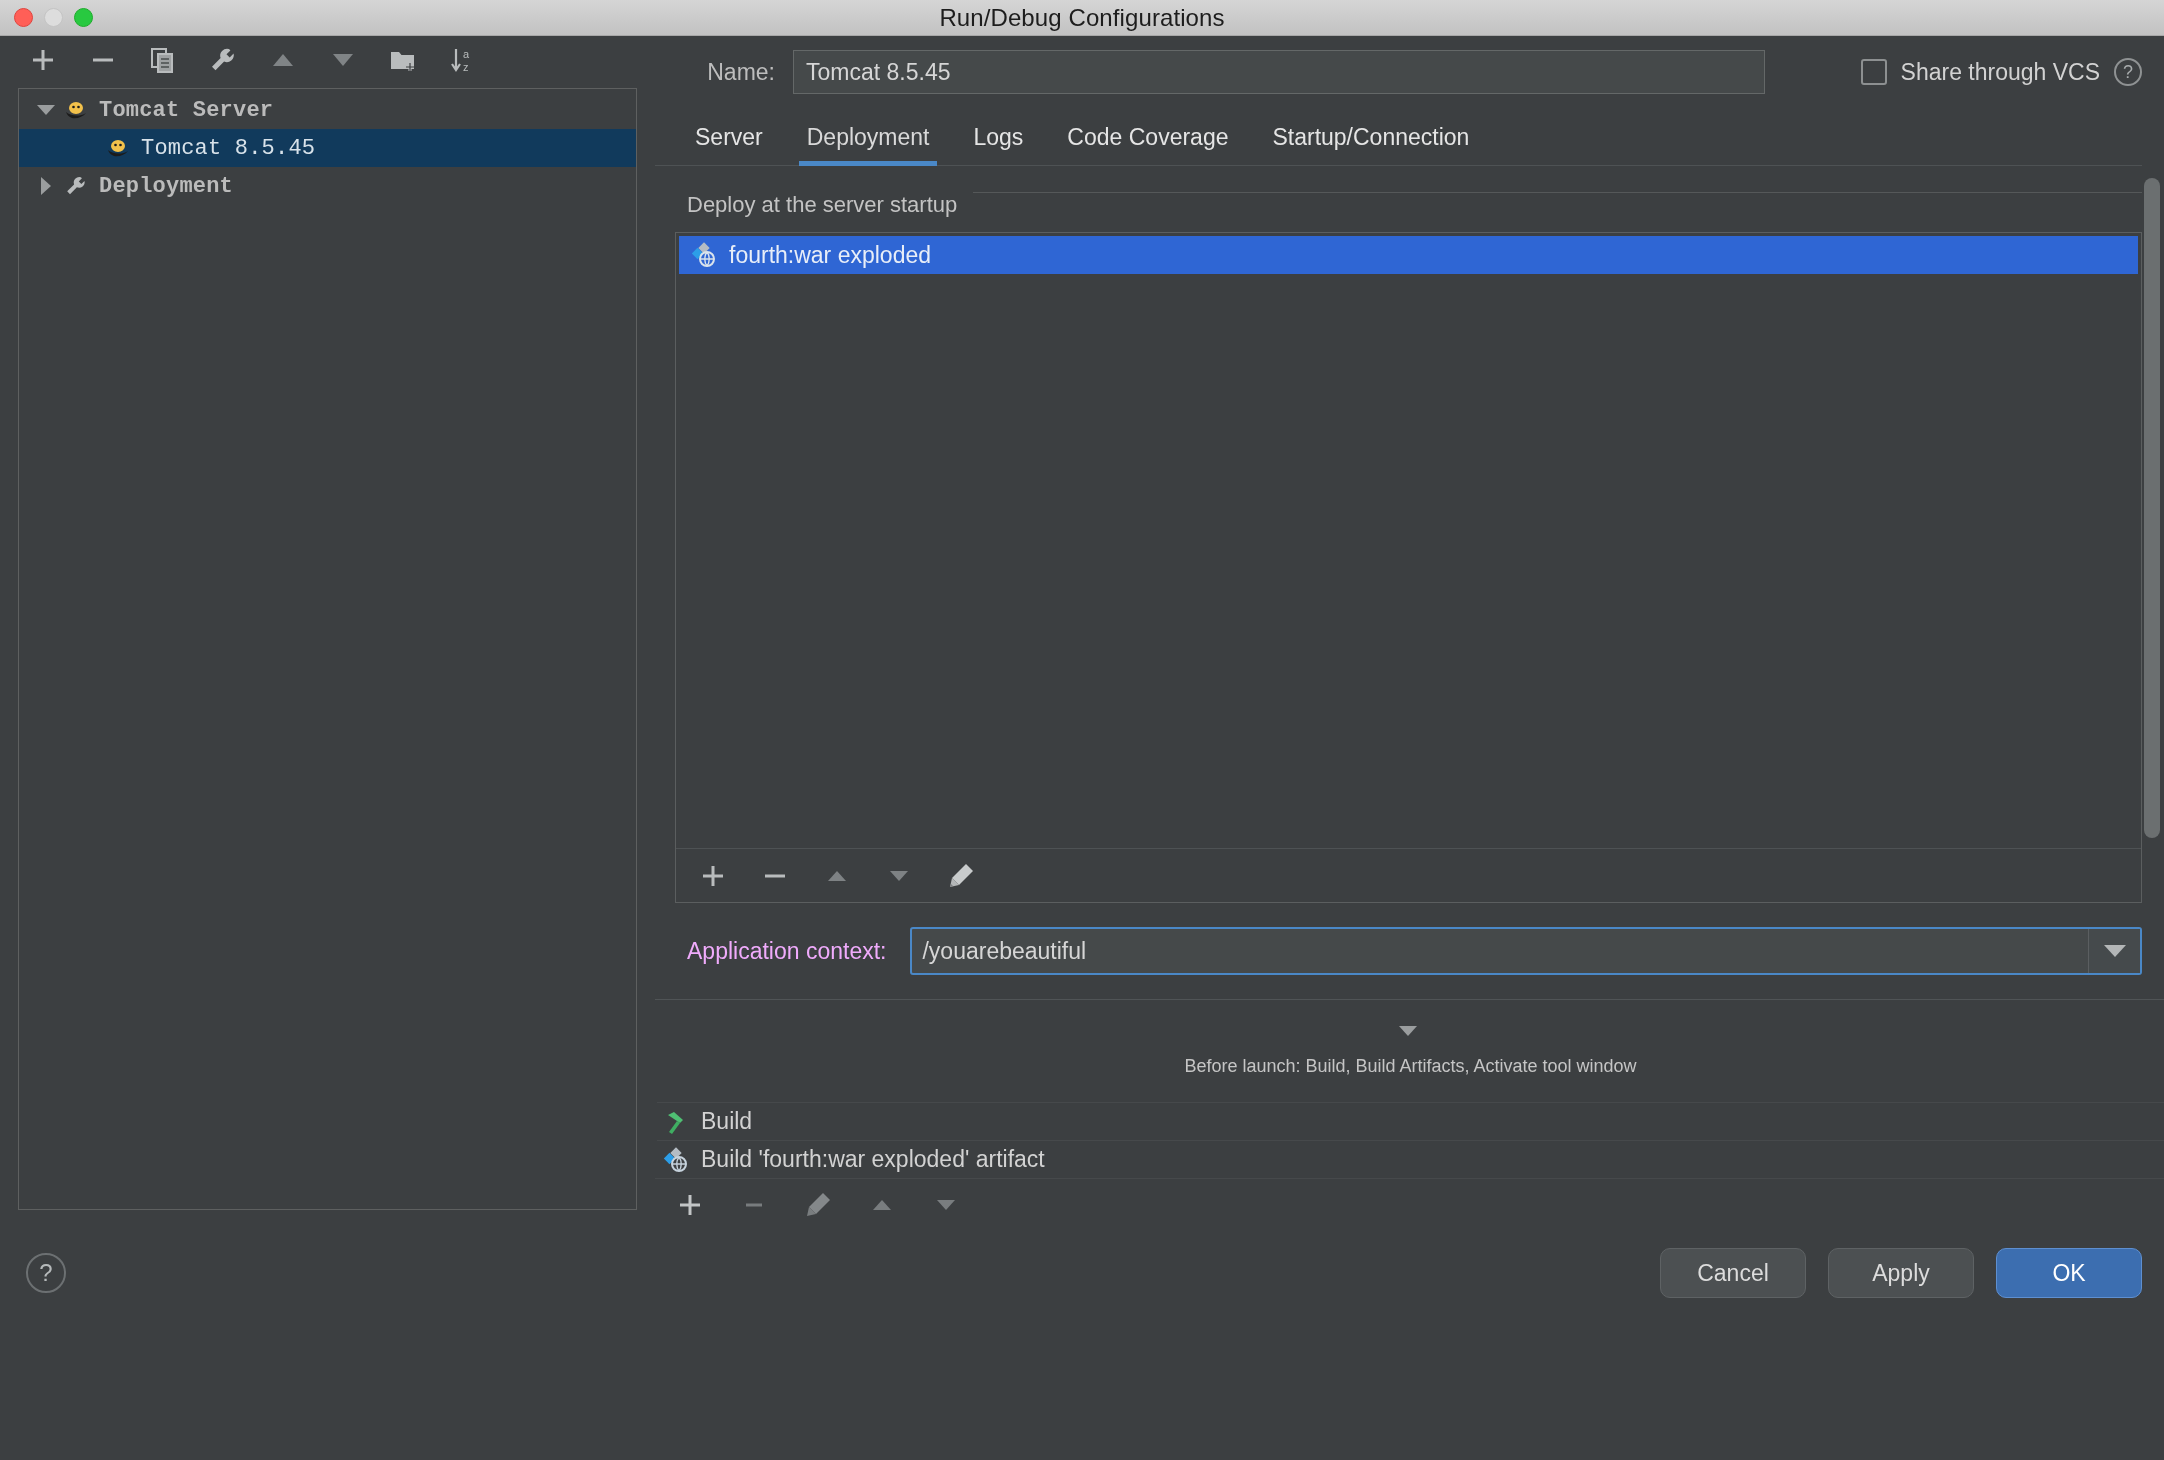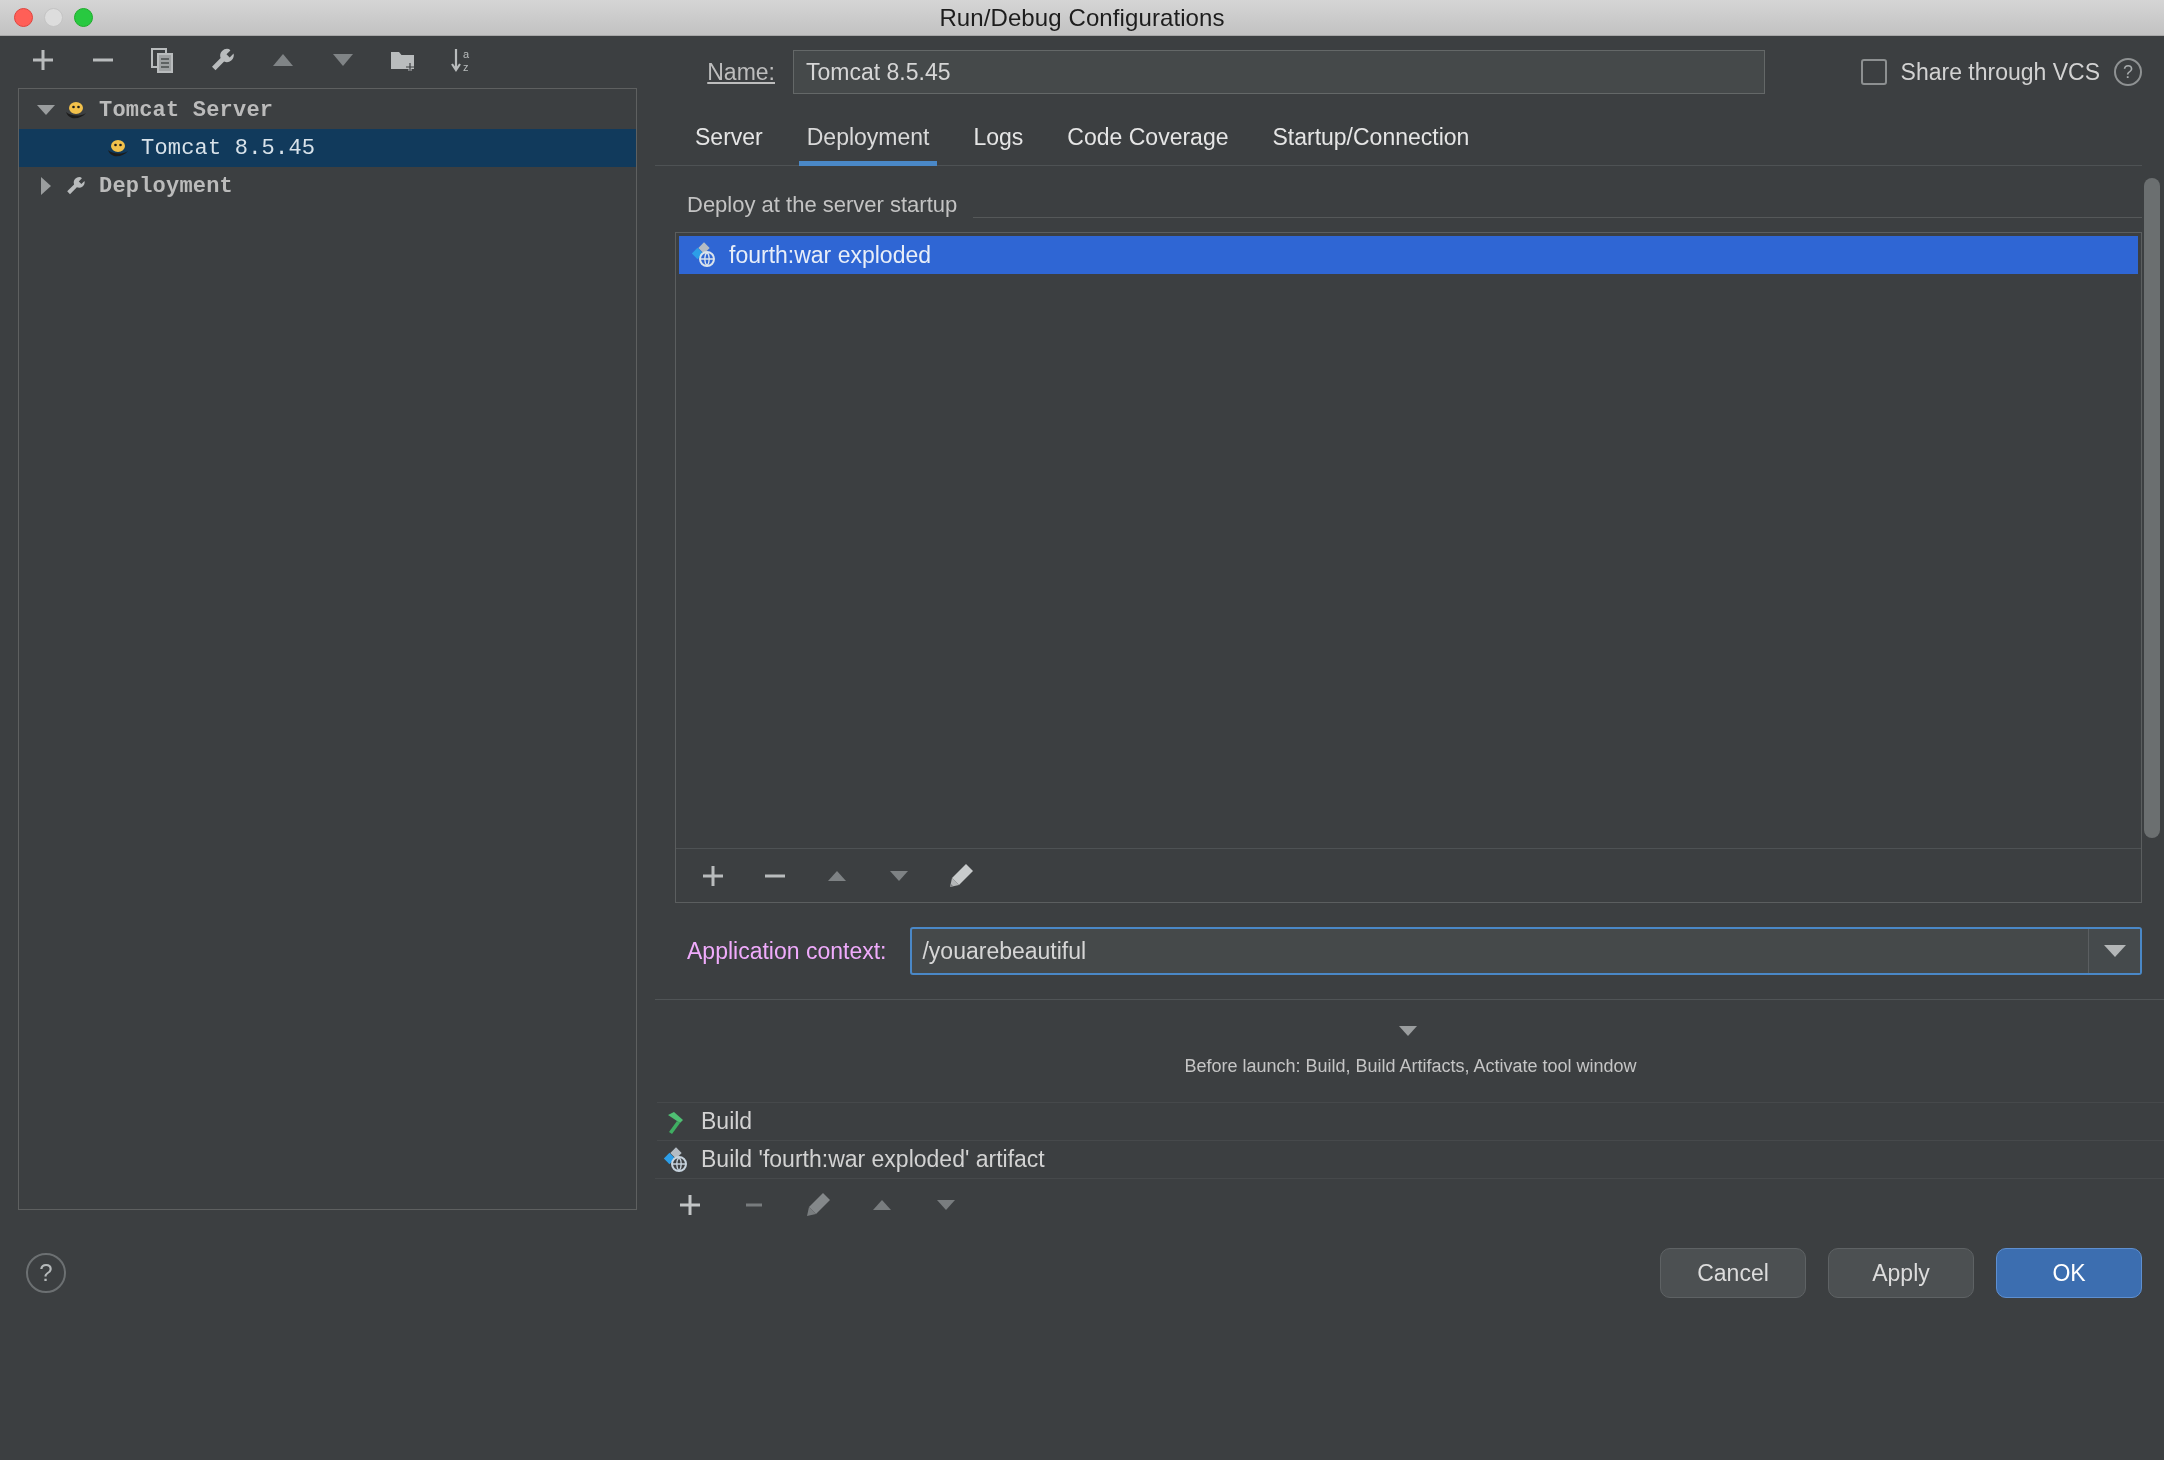--- a/index.html
+++ b/index.html
@@ -106,21 +106,21 @@
     min-width: 0;
     position: relative;
   }
   .name-row {
     display: flex; align-items: center;
     height: 72px; padding: 0 0 0 0;
     flex: 0 0 72px;
   }
   .name-label {
     font-size: 23px; color: #bdbdbd;
-    width: 120px; text-align: right; margin-right: 18px; text-decoration: underline;
+    width: 120px; text-align: right; margin-right: 18px;
   }
   .name-input {
     flex: 0 0 972px;
     height: 44px;
     background: #45494a;
     border: 1px solid #646868;
     color: #d6d6d6;
     font-size: 23px;
     font-family: "Liberation Sans", sans-serif;
     padding: 0 12px;
@@ -166,21 +166,21 @@
   
   .content {
     flex: 1 1 auto;
     display: flex; flex-direction: column;
     padding: 0 22px 0 18px;
     min-height: 0;
     position: relative;
   }
 
   .group-head {
-    display: flex; align-items: flex-end; gap: 16px;
+    display: flex; align-items: flex-start; gap: 16px;
     margin: 26px 0 14px 14px;
     font-size: 22px; color: #c3c3c3;
   }
   .group-line { flex: 1 1 auto; height: 1px; background: #555859; }
 
   .deploy-box {
     flex: 1 1 auto;
     border: 1px solid #5b5e5f;
     background: #3c3f41;
     margin-left: 2px;

